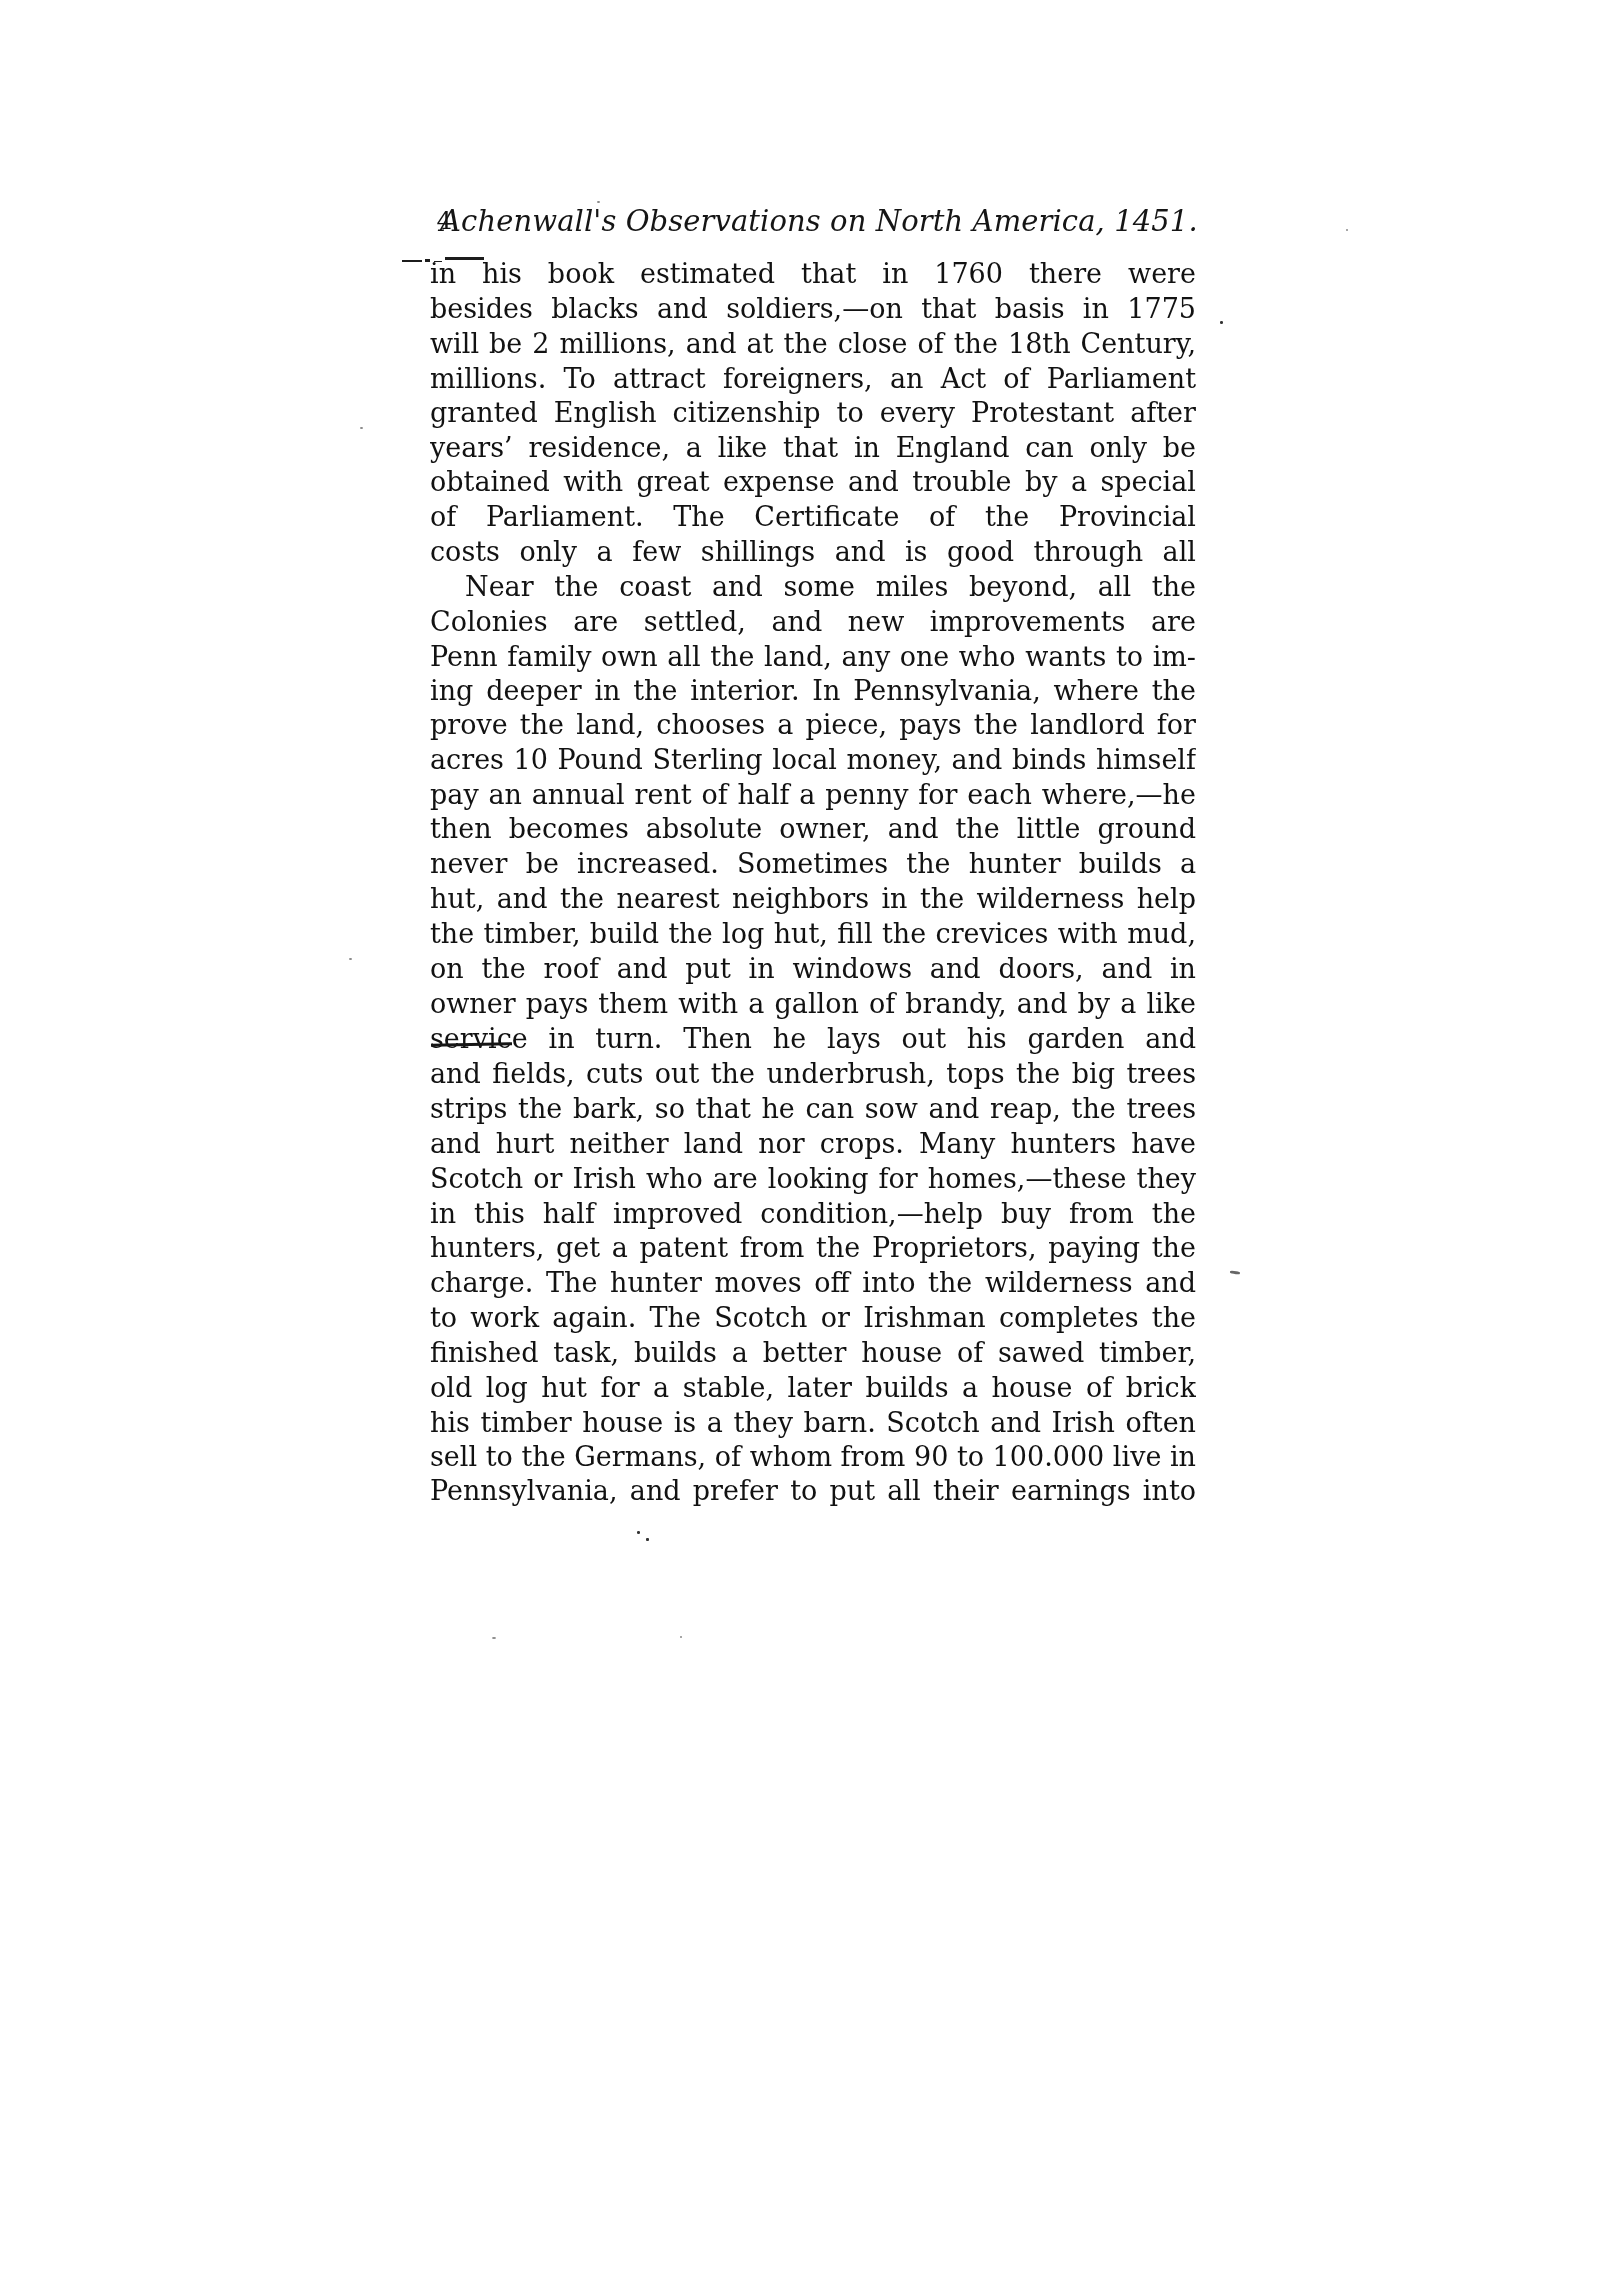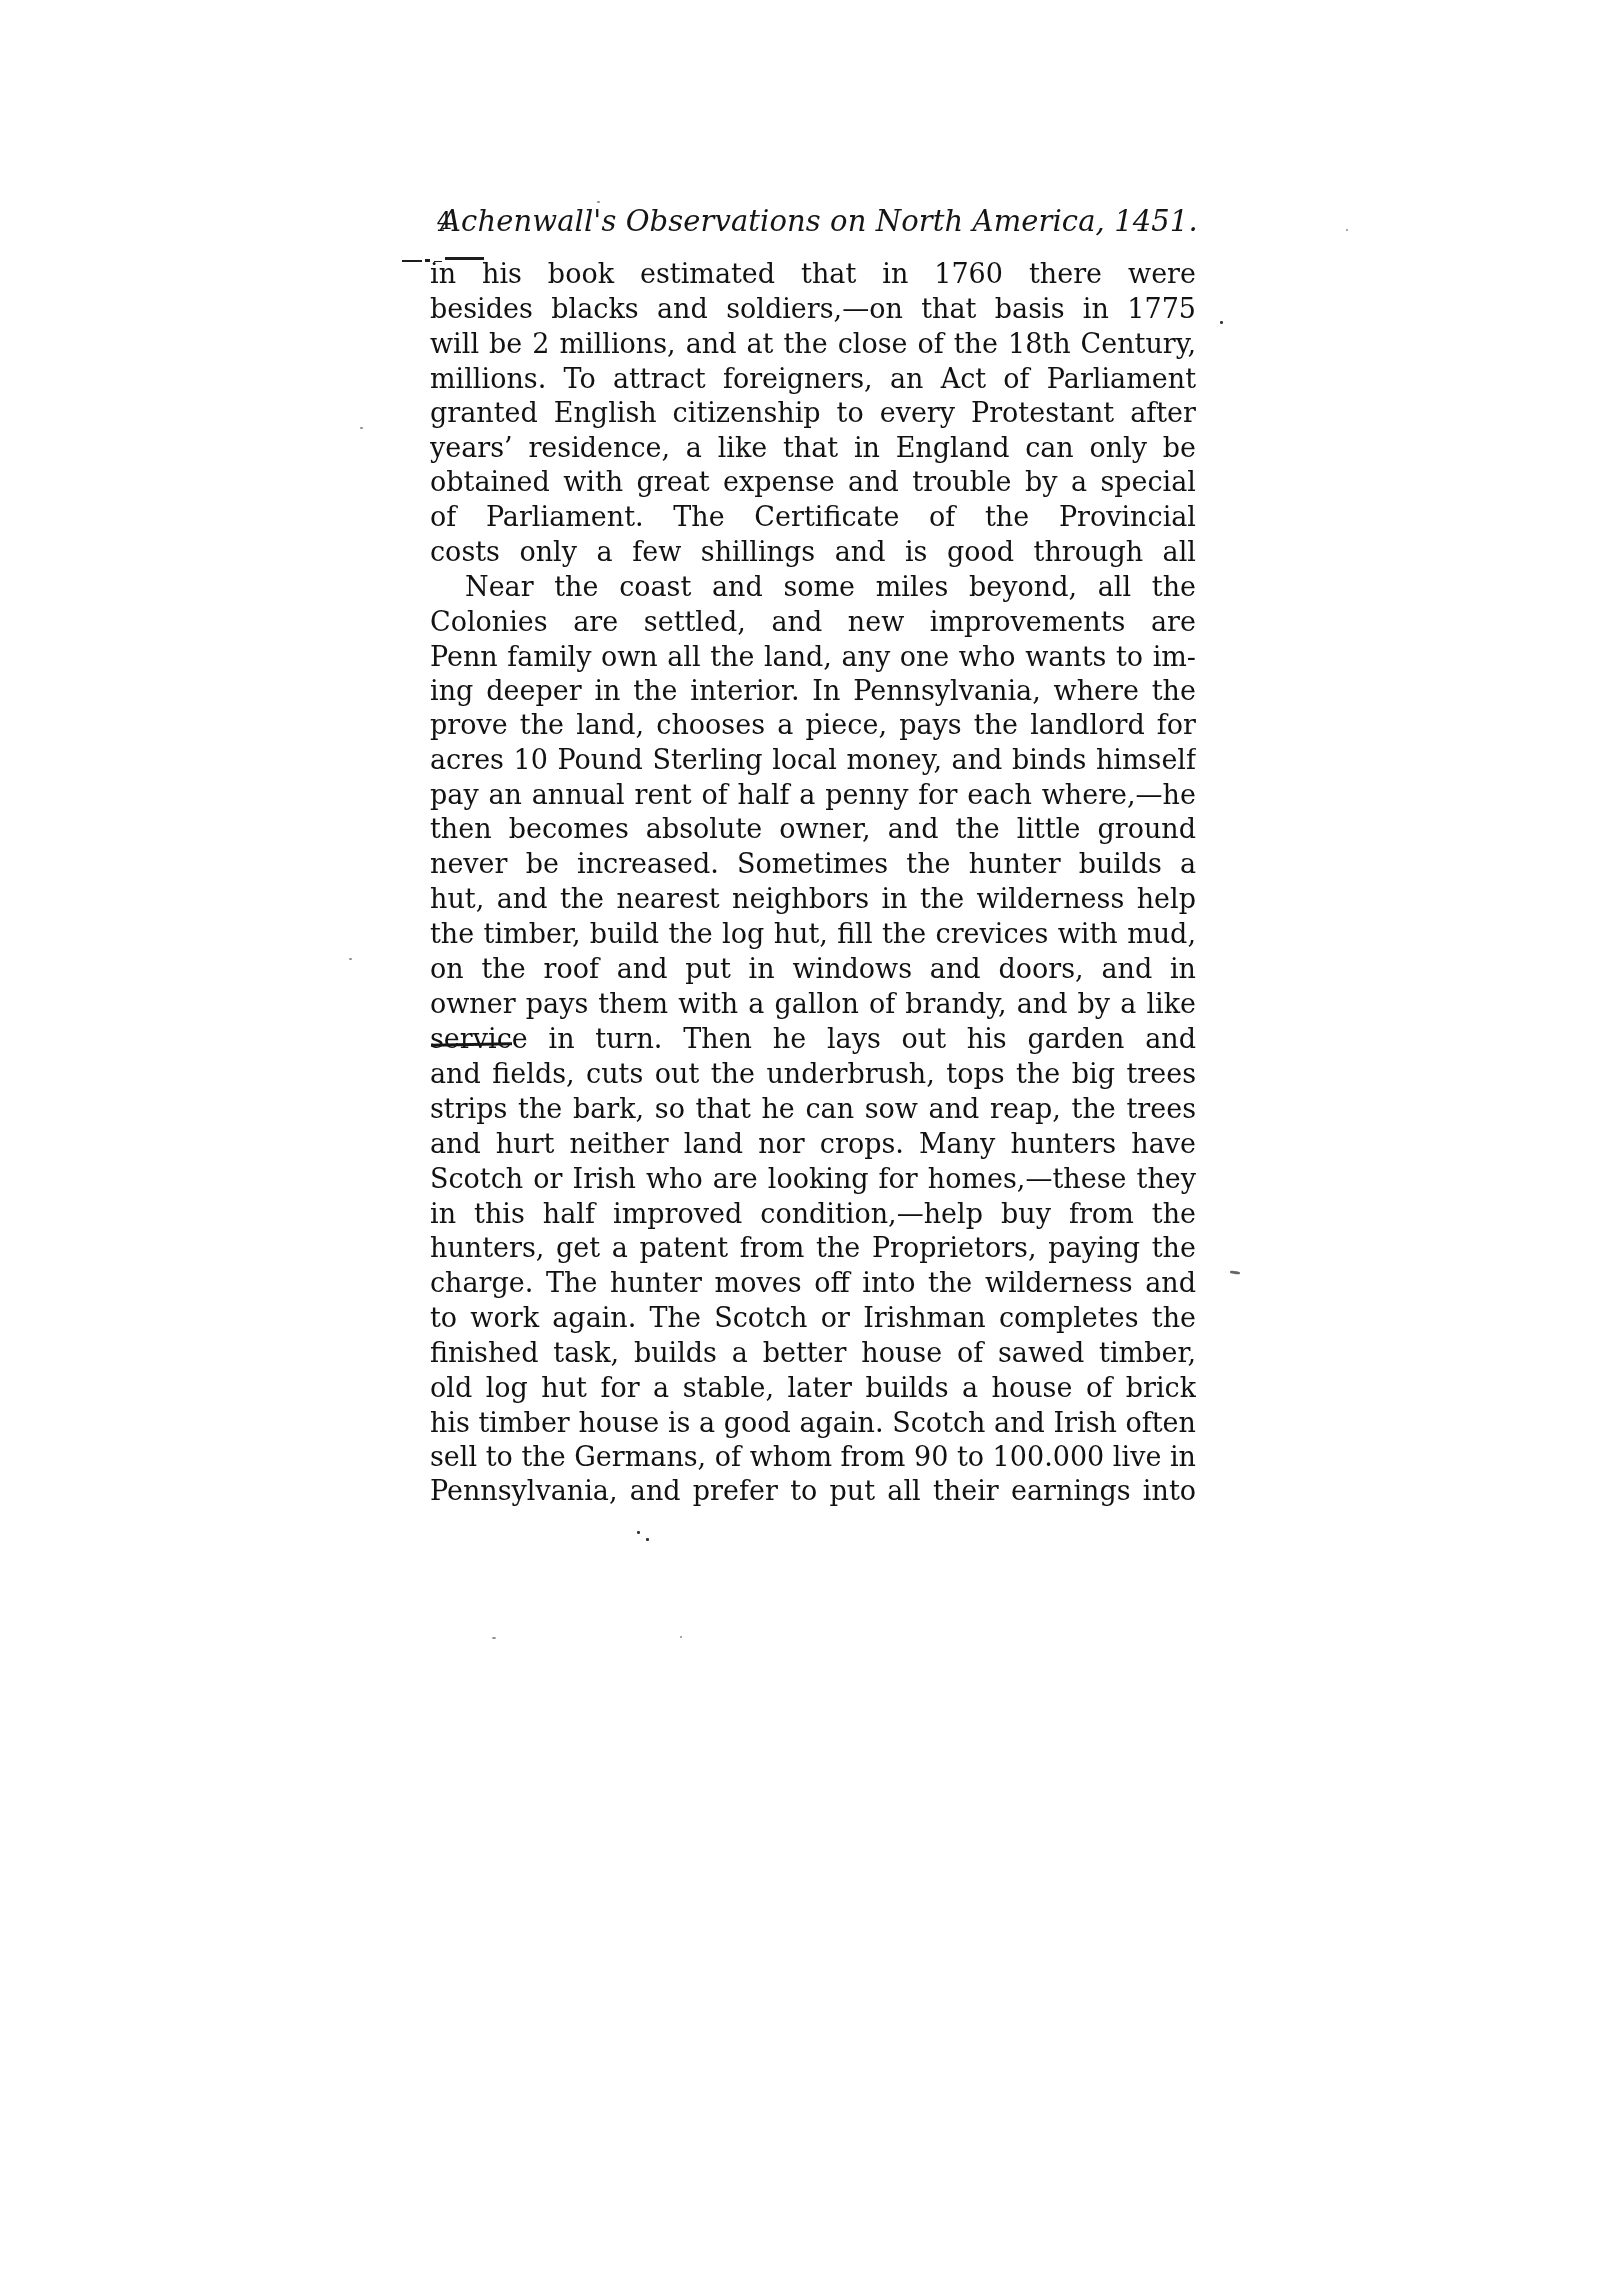--- a/index.html
+++ b/index.html
@@ -97,21 +97,21 @@
       <div class="line">and fields, cuts out the underbrush, tops the big trees and</div>
       <div class="line">strips the bark, so that he can sow and reap, the trees die</div>
       <div class="line">and hurt neither land nor crops. Many hunters have thus</div>
       <div class="line">Scotch or Irish who are looking for homes,—these they find</div>
       <div class="line">in this half improved condition,—help buy from the</div>
       <div class="line">hunters, get a patent from the Proprietors, paying the usual</div>
       <div class="line">charge. The hunter moves off into the wilderness and goes</div>
       <div class="line">to work again. The Scotch or Irishman completes the half</div>
       <div class="line">finished task, builds a better house of sawed timber, uses the</div>
       <div class="line">old log hut for a stable, later builds a house of brick and</div>
-      <div class="line">his timber house is a good again. Scotch and Irish often</div>
+      <div class="line">his timber house is a they barn. Scotch and Irish often</div>
       <div class="line">sell to the Germans, of whom from 90 to 100.000 live in</div>
       <div class="line end">Pennsylvania, and prefer to put all their earnings into land</div>
     </div>
   </div>
 
   <div class="artifact" style="left:402px; top:260px; width:19.5px; height:2px;"></div>
   <div class="artifact" style="left:425px; top:259px; width:5.2px;  height:2.6px;"></div>
   <div class="artifact" style="left:434px; top:261px; width:7.8px; height:1.3px;"></div>
   <div class="artifact" style="left:445px; top:257px; width:39px; height:3.3px;"></div>
 

